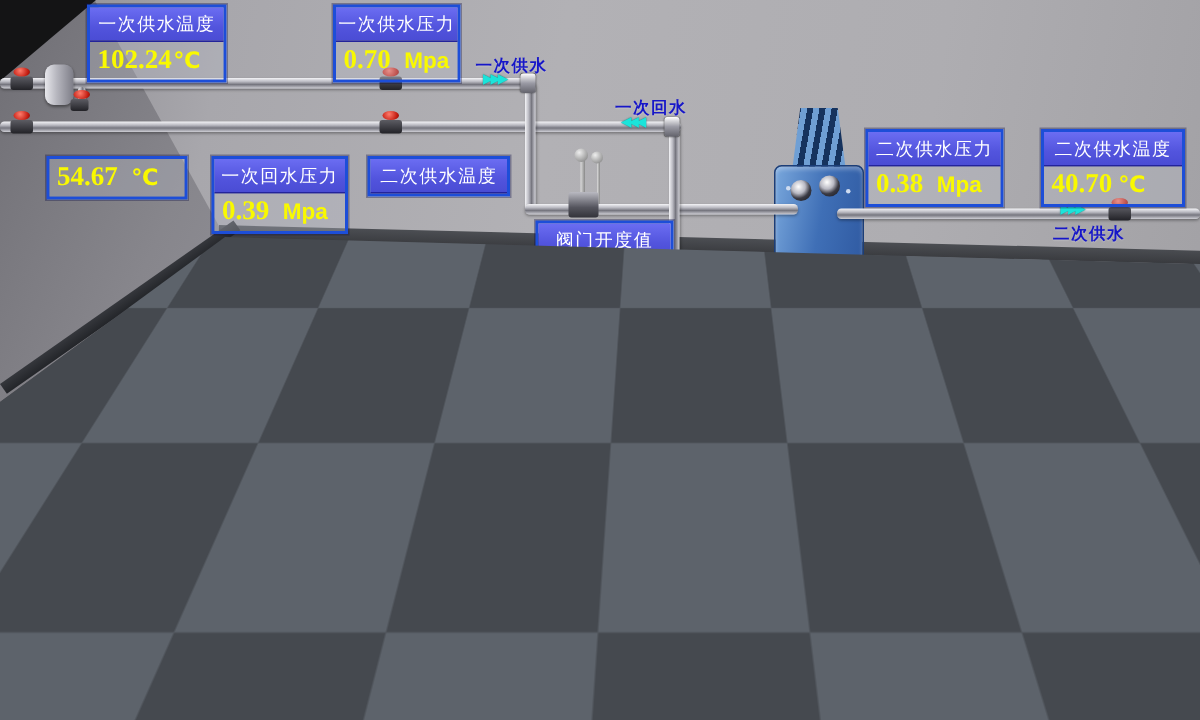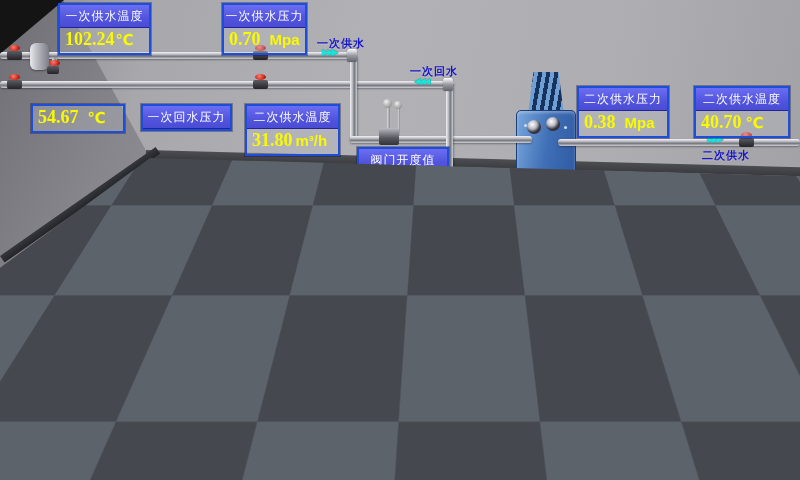--- a/index.html
+++ b/index.html
@@ -258,24 +258,24 @@
   </div>
   <div class="gauge" style="left:222px;top:3px;width:81px;">
     <div class="g-h">一次供水压力</div>
     <div class="g-v"><span class="num">0.70</span><span class="unit">Mpa</span></div>
   </div>
   <div class="gauge" style="left:31px;top:104px;width:90px;">
     <div class="g-v"><span class="num">54.67</span><span class="unit">℃</span></div>
   </div>
   <div class="gauge" style="left:141px;top:104px;width:87px;">
     <div class="g-h">一次回水压力</div>
+    <div class="g-v"><span class="num">0.39</span><span class="unit">Mpa</span></div>
   </div>
   <div class="gauge" style="left:245px;top:104px;width:91px;">
     <div class="g-h">二次供水温度</div>
-    <div class="g-v"><span class="num">31.80</span><span class="unit" style="margin-left:3px;">m³/h</span></div>
   </div>
   <div class="gauge" style="left:357px;top:147px;width:88px;">
     <div class="g-h">阀门开度值</div>
     <div class="g-v"><span class="num">5.92</span><span class="unit">%</span></div>
   </div>
   <div class="gauge" style="left:577px;top:86px;width:88px;">
     <div class="g-h">二次供水压力</div>
     <div class="g-v"><span class="num">0.38</span><span class="unit">Mpa</span></div>
   </div>
   <div class="gauge" style="left:694px;top:86px;width:92px;">

